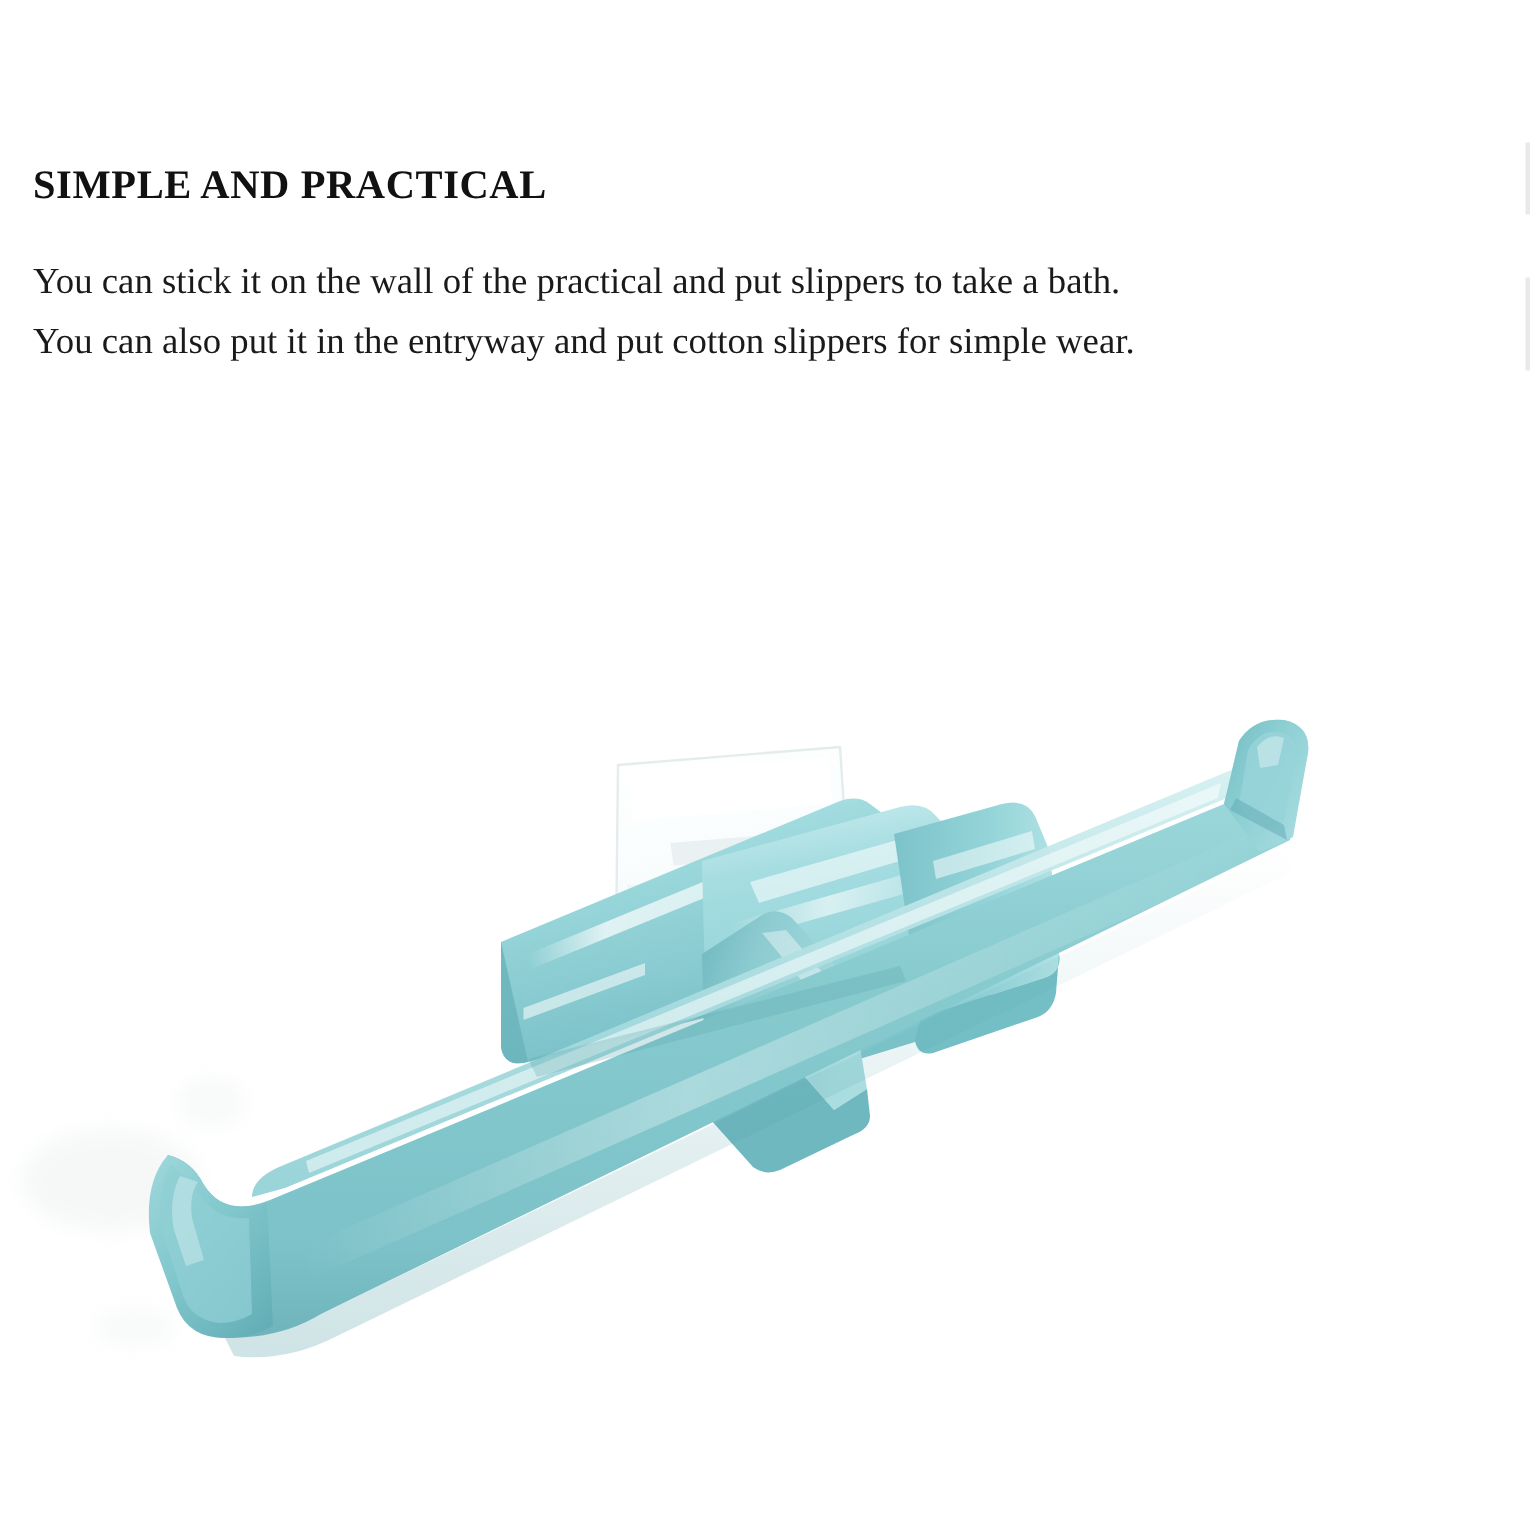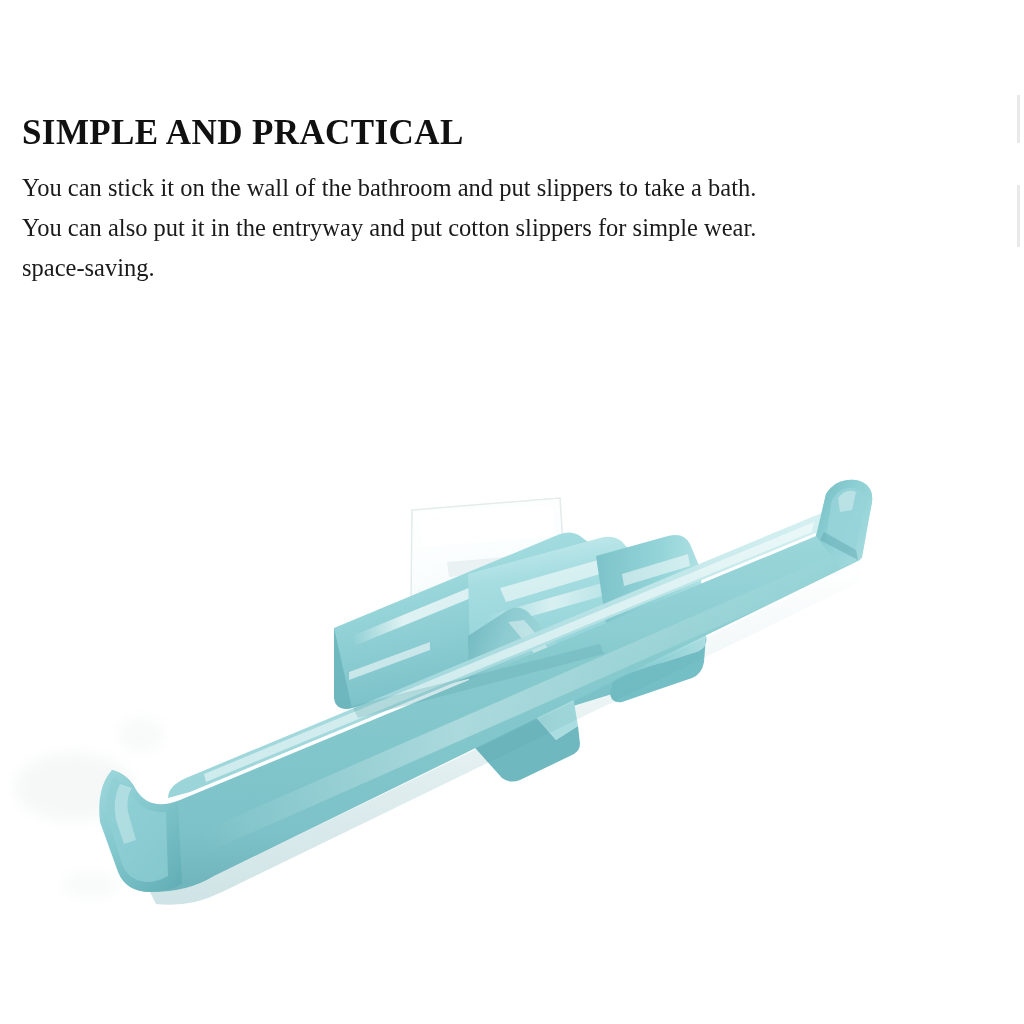--- a/index.html
+++ b/index.html
@@ -20,21 +20,21 @@
   .page {
     position: absolute;
     inset: 0;
   }
   .heading {
     position: absolute;
     left: 22px;
     top: 90px;
     font-family: "Liberation Serif", "DejaVu Serif", serif;
     font-weight: bold;
-    font-size: 35px;
+    font-size: 27px;
     letter-spacing: 0.4px;
     color: #111111;
     white-space: nowrap;
   }
   .body-copy {
     position: absolute;
     left: 22px;
     top: 168px;
     width: 950px;
     font-family: "Liberation Serif", "DejaVu Serif", serif;
@@ -76,23 +76,22 @@
   .smudge.s3 { left: 62px;  top: 872px; width: 56px;  height: 26px; opacity: .55; }
 </style>
 </head>
 <body>
 
 <div class="page">
 
   <h1 class="heading">SIMPLE AND PRACTICAL</h1>
 
   <div class="body-copy">
-    <span class="ln">You can stick it on the wall of the bathroom and put slippers to take a bath.</span>
+    <span class="ln">You can stick it on the wall of the practical and put slippers to take a bath.</span>
     <span class="ln">You can also put it in the entryway and put cotton slippers for simple wear.</span>
-    <span class="ln">space-saving.</span>
   </div>
 
   <div class="edge-mark m1"></div>
   <div class="edge-mark m2"></div>
 
   <div class="smudge s1"></div>
   <div class="smudge s2"></div>
   <div class="smudge s3"></div>
 
   <div class="product-photo">

